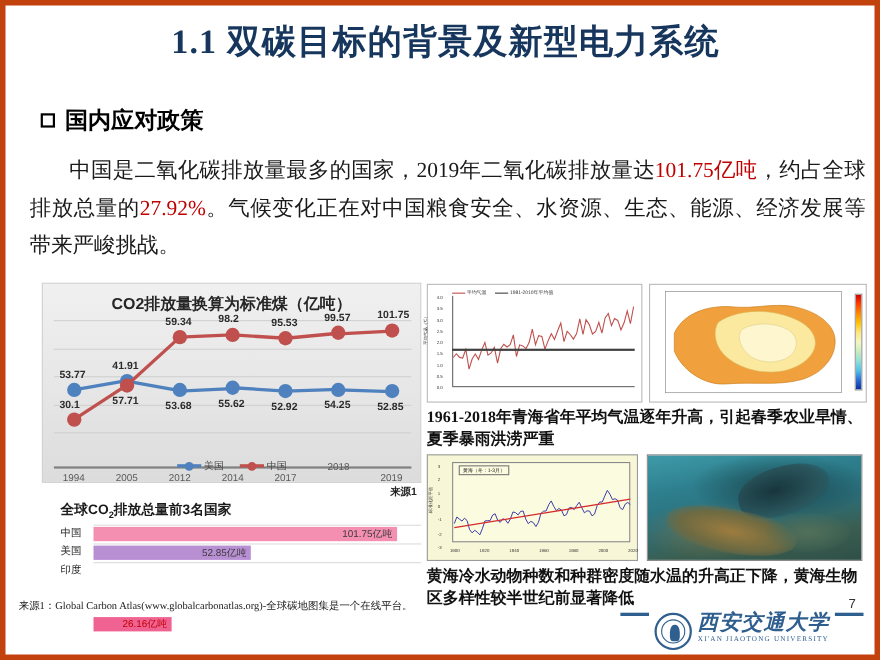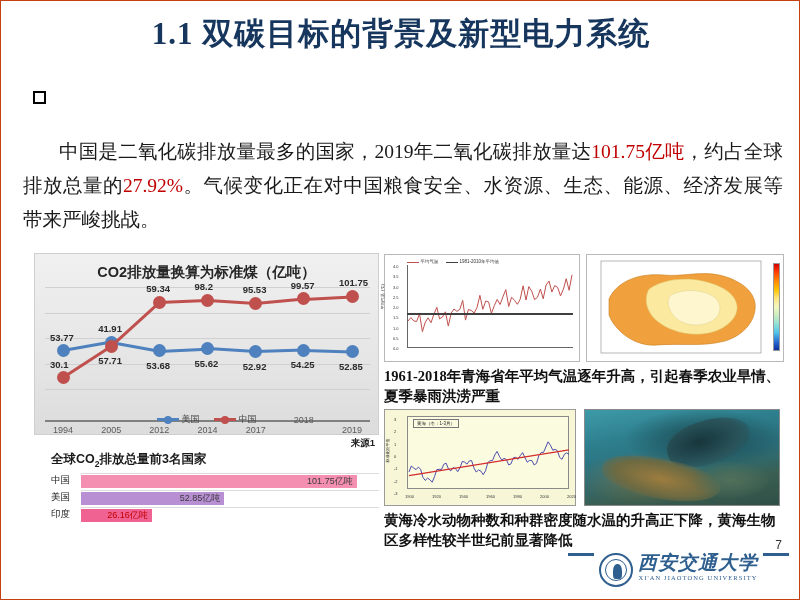--- a/index.html
+++ b/index.html
@@ -6,21 +6,21 @@
   body{
     width:800px;height:600px;
     background:#ffffff;
     font-family:"Liberation Serif", serif;
     position:relative;
     overflow:hidden;
   }
   .slide{
     position:absolute;left:0;top:0;width:800px;height:600px;
     background:#ffffff;
-    border:1px solid #c2410c;
+    border:5px solid #c2410c;
     box-sizing:border-box;
     padding-left:24px;
   }
   
   .title{
     position:absolute;left:0;top:12px;width:800px;
     text-align:center;
     font-family:"Liberation Serif", serif;
     font-size:31px;font-weight:bold;
     color:#17365d;
@@ -215,20 +215,21 @@
 </style>
 </head>
 <body>
 
 <div class="slide">
 
   <div class="title">1.1 双碳目标的背景及新型电力系统</div>
 
   <div class="bullet-head">
     <span class="sq"></span>
+    <span>国内应对政策</span>
   </div>
 
   <div class="para">
     <span>中国是二氧化碳排放量最多的国家，2019年二氧化碳排放量达</span><span class="hl">101.75亿吨</span><span>，约占全球排放总量的</span><span class="hl">27.92%</span><span>。气候变化正在对中国粮食安全、水资源、生态、能源、经济发展等带来严峻挑战。</span>
   </div>
 
   <div class="left-col">
 
     <div class="chartbox">
       <div class="chart-title">CO2排放量换算为标准煤（亿吨）</div>
@@ -317,21 +318,21 @@
             <div class="bname">美国</div>
             <div class="btrack">
               <div class="bfill" style="width: 48.0455%; background: rgb(185, 143, 212);">
                 <span class="bval">52.85亿吨</span>
               </div>
             </div>
           </div>
           <div class="brow">
             <div class="bname">印度</div>
             <div class="btrack">
-              <div class="bfill" style="width: 23.7818%; background: rgb(240, 98, 146);">
+              <div class="bfill" style="width: 23.7818%; background: rgb(240, 98, 146); margin-top: 48px;">
                 <span class="bval red">26.16亿吨</span>
               </div>
             </div>
           </div>
         </div>
     </div>
 
   </div>
 
   <div class="right-col">
@@ -416,20 +417,21 @@
       <div class="photo">
         <div class="blobA"></div>
         <div class="blobB"></div>
         <div class="blobC"></div>
       </div>
     </div>
 
     <div class="caption">黄海冷水动物种数和种群密度随水温的升高正下降，黄海生物区多样性较半世纪前显著降低</div>
   </div>
 
+  <div class="footer-src">来源1：Global Carbon Atlas(www.globalcarbonatlas.org)-全球碳地图集是一个在线平台。</div>
   <div class="pageno">7</div>
 
   <div class="logo-wrap">
     <span class="rule-l"></span>
     <span class="seal"></span>
     <span>
       <div class="uni-cn">西安交通大学</div>
       <div class="uni-en">XI'AN JIAOTONG UNIVERSITY</div>
     </span>
     <span class="rule-r"></span>

